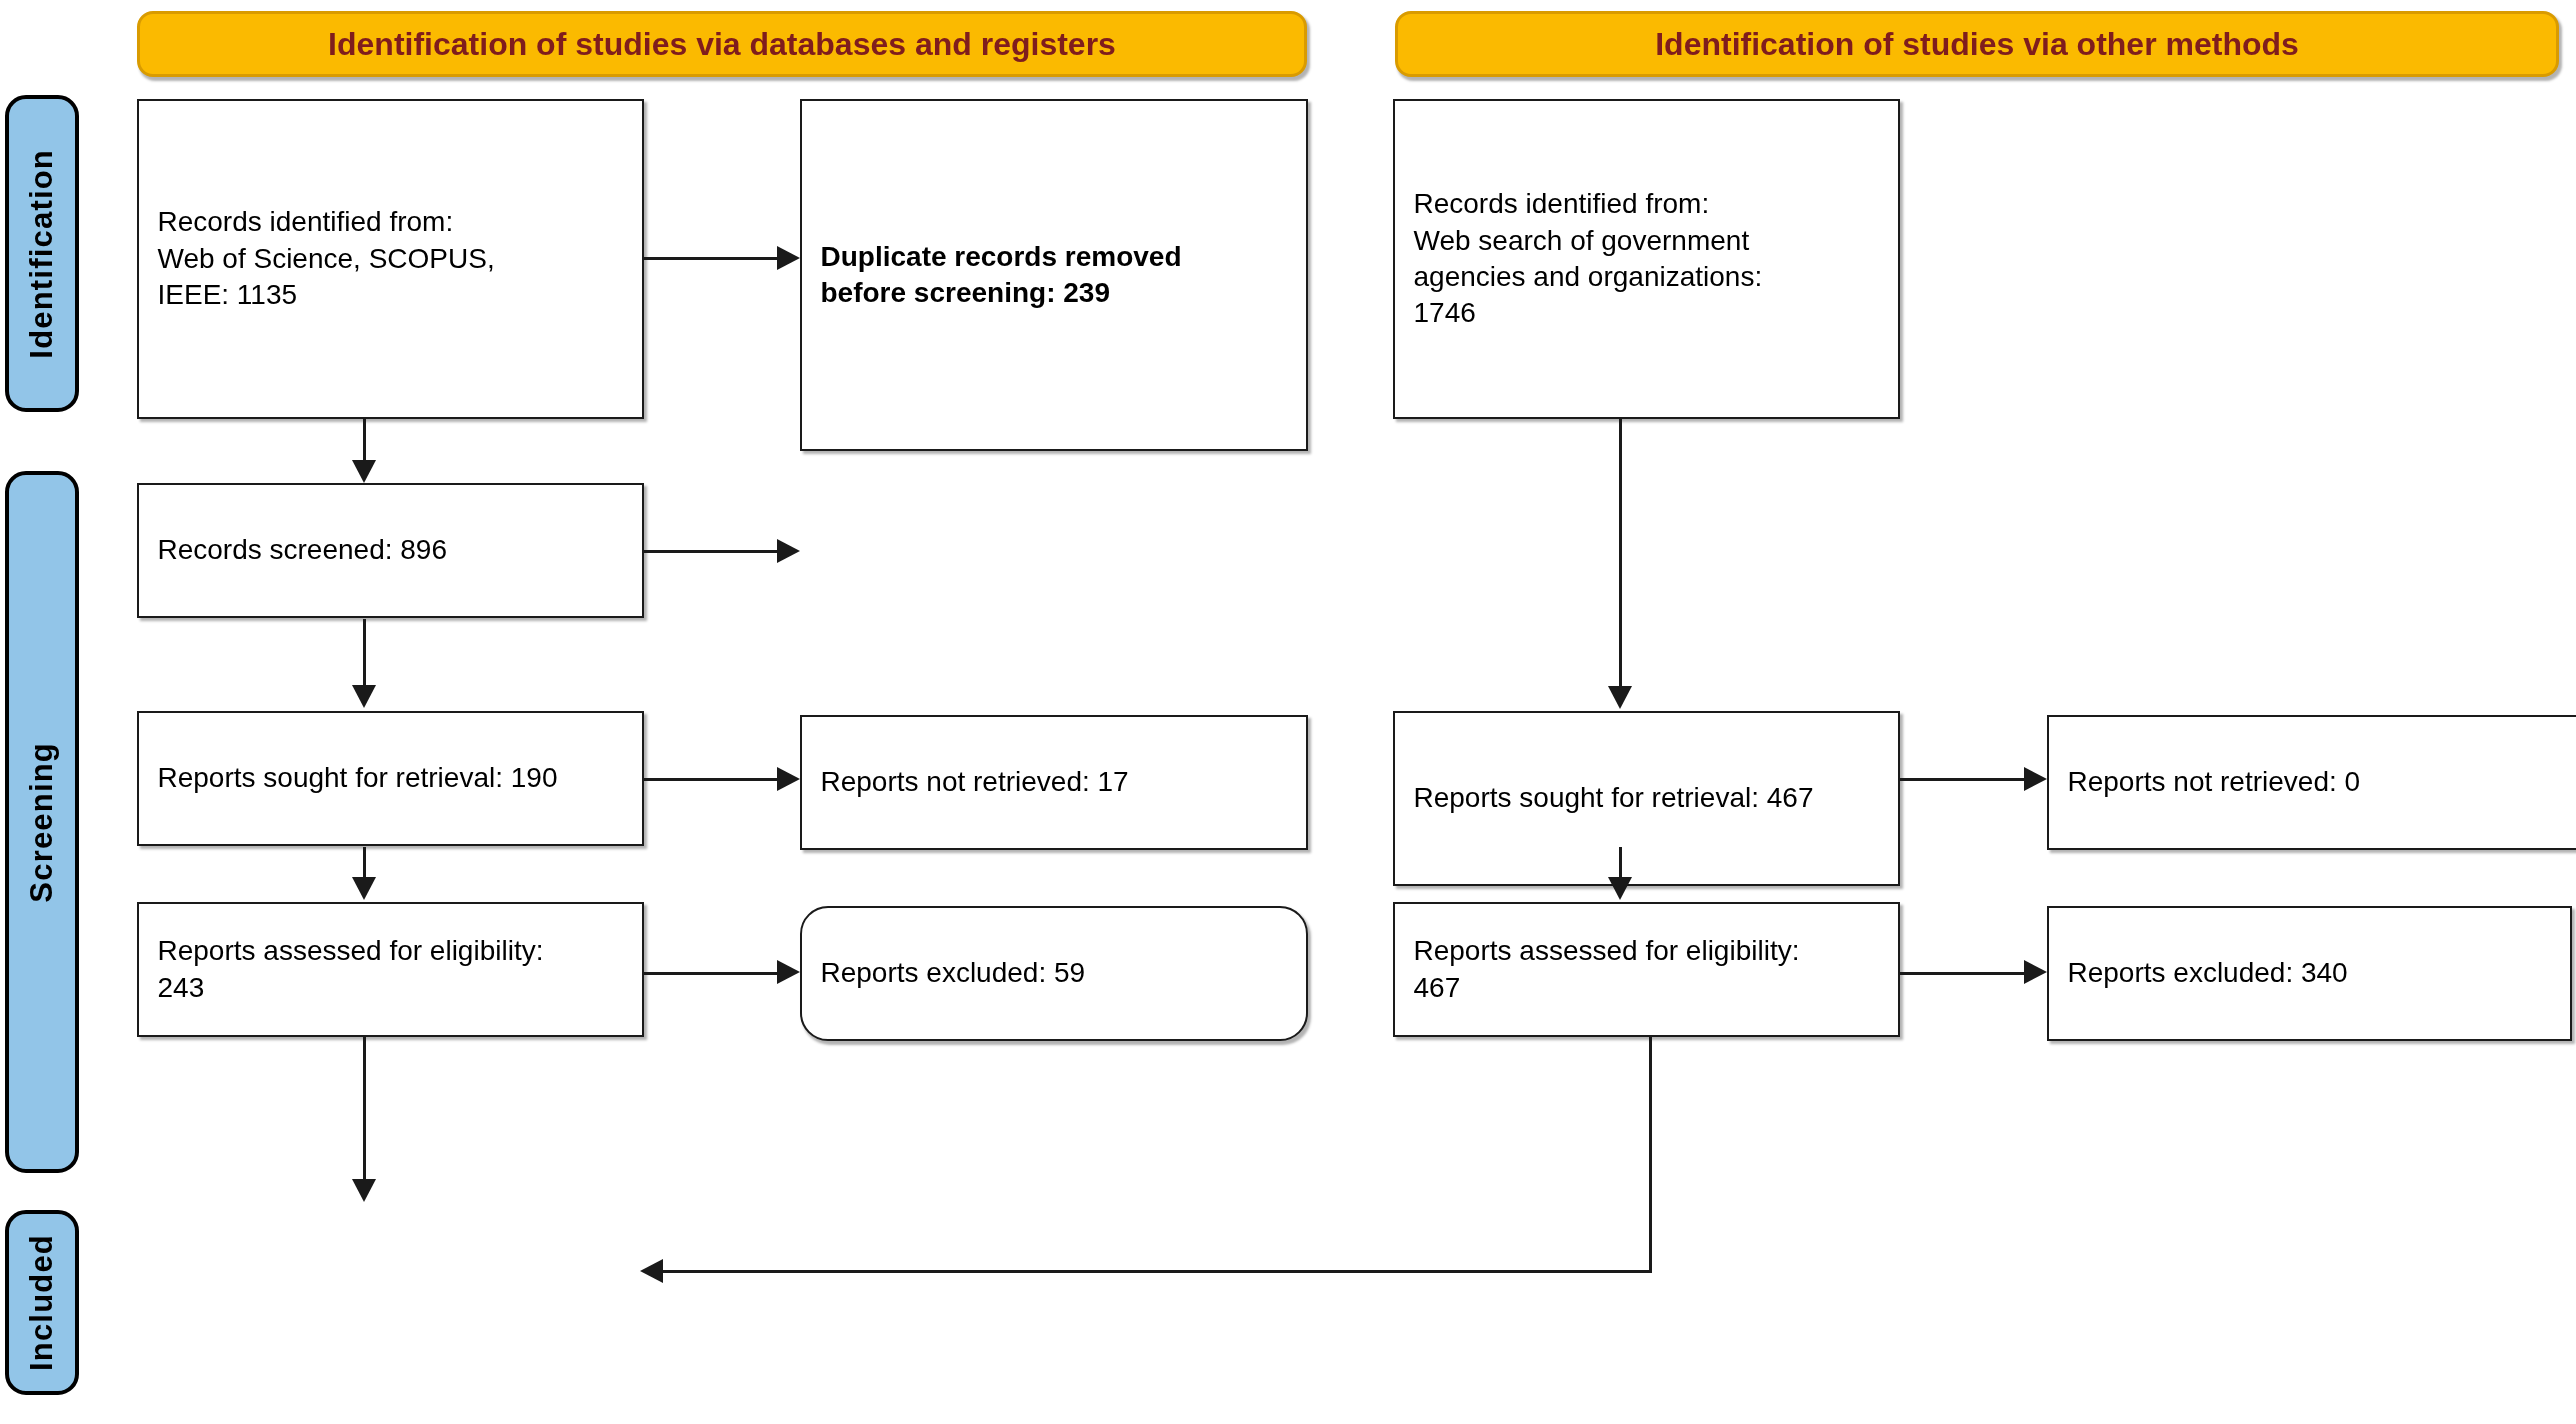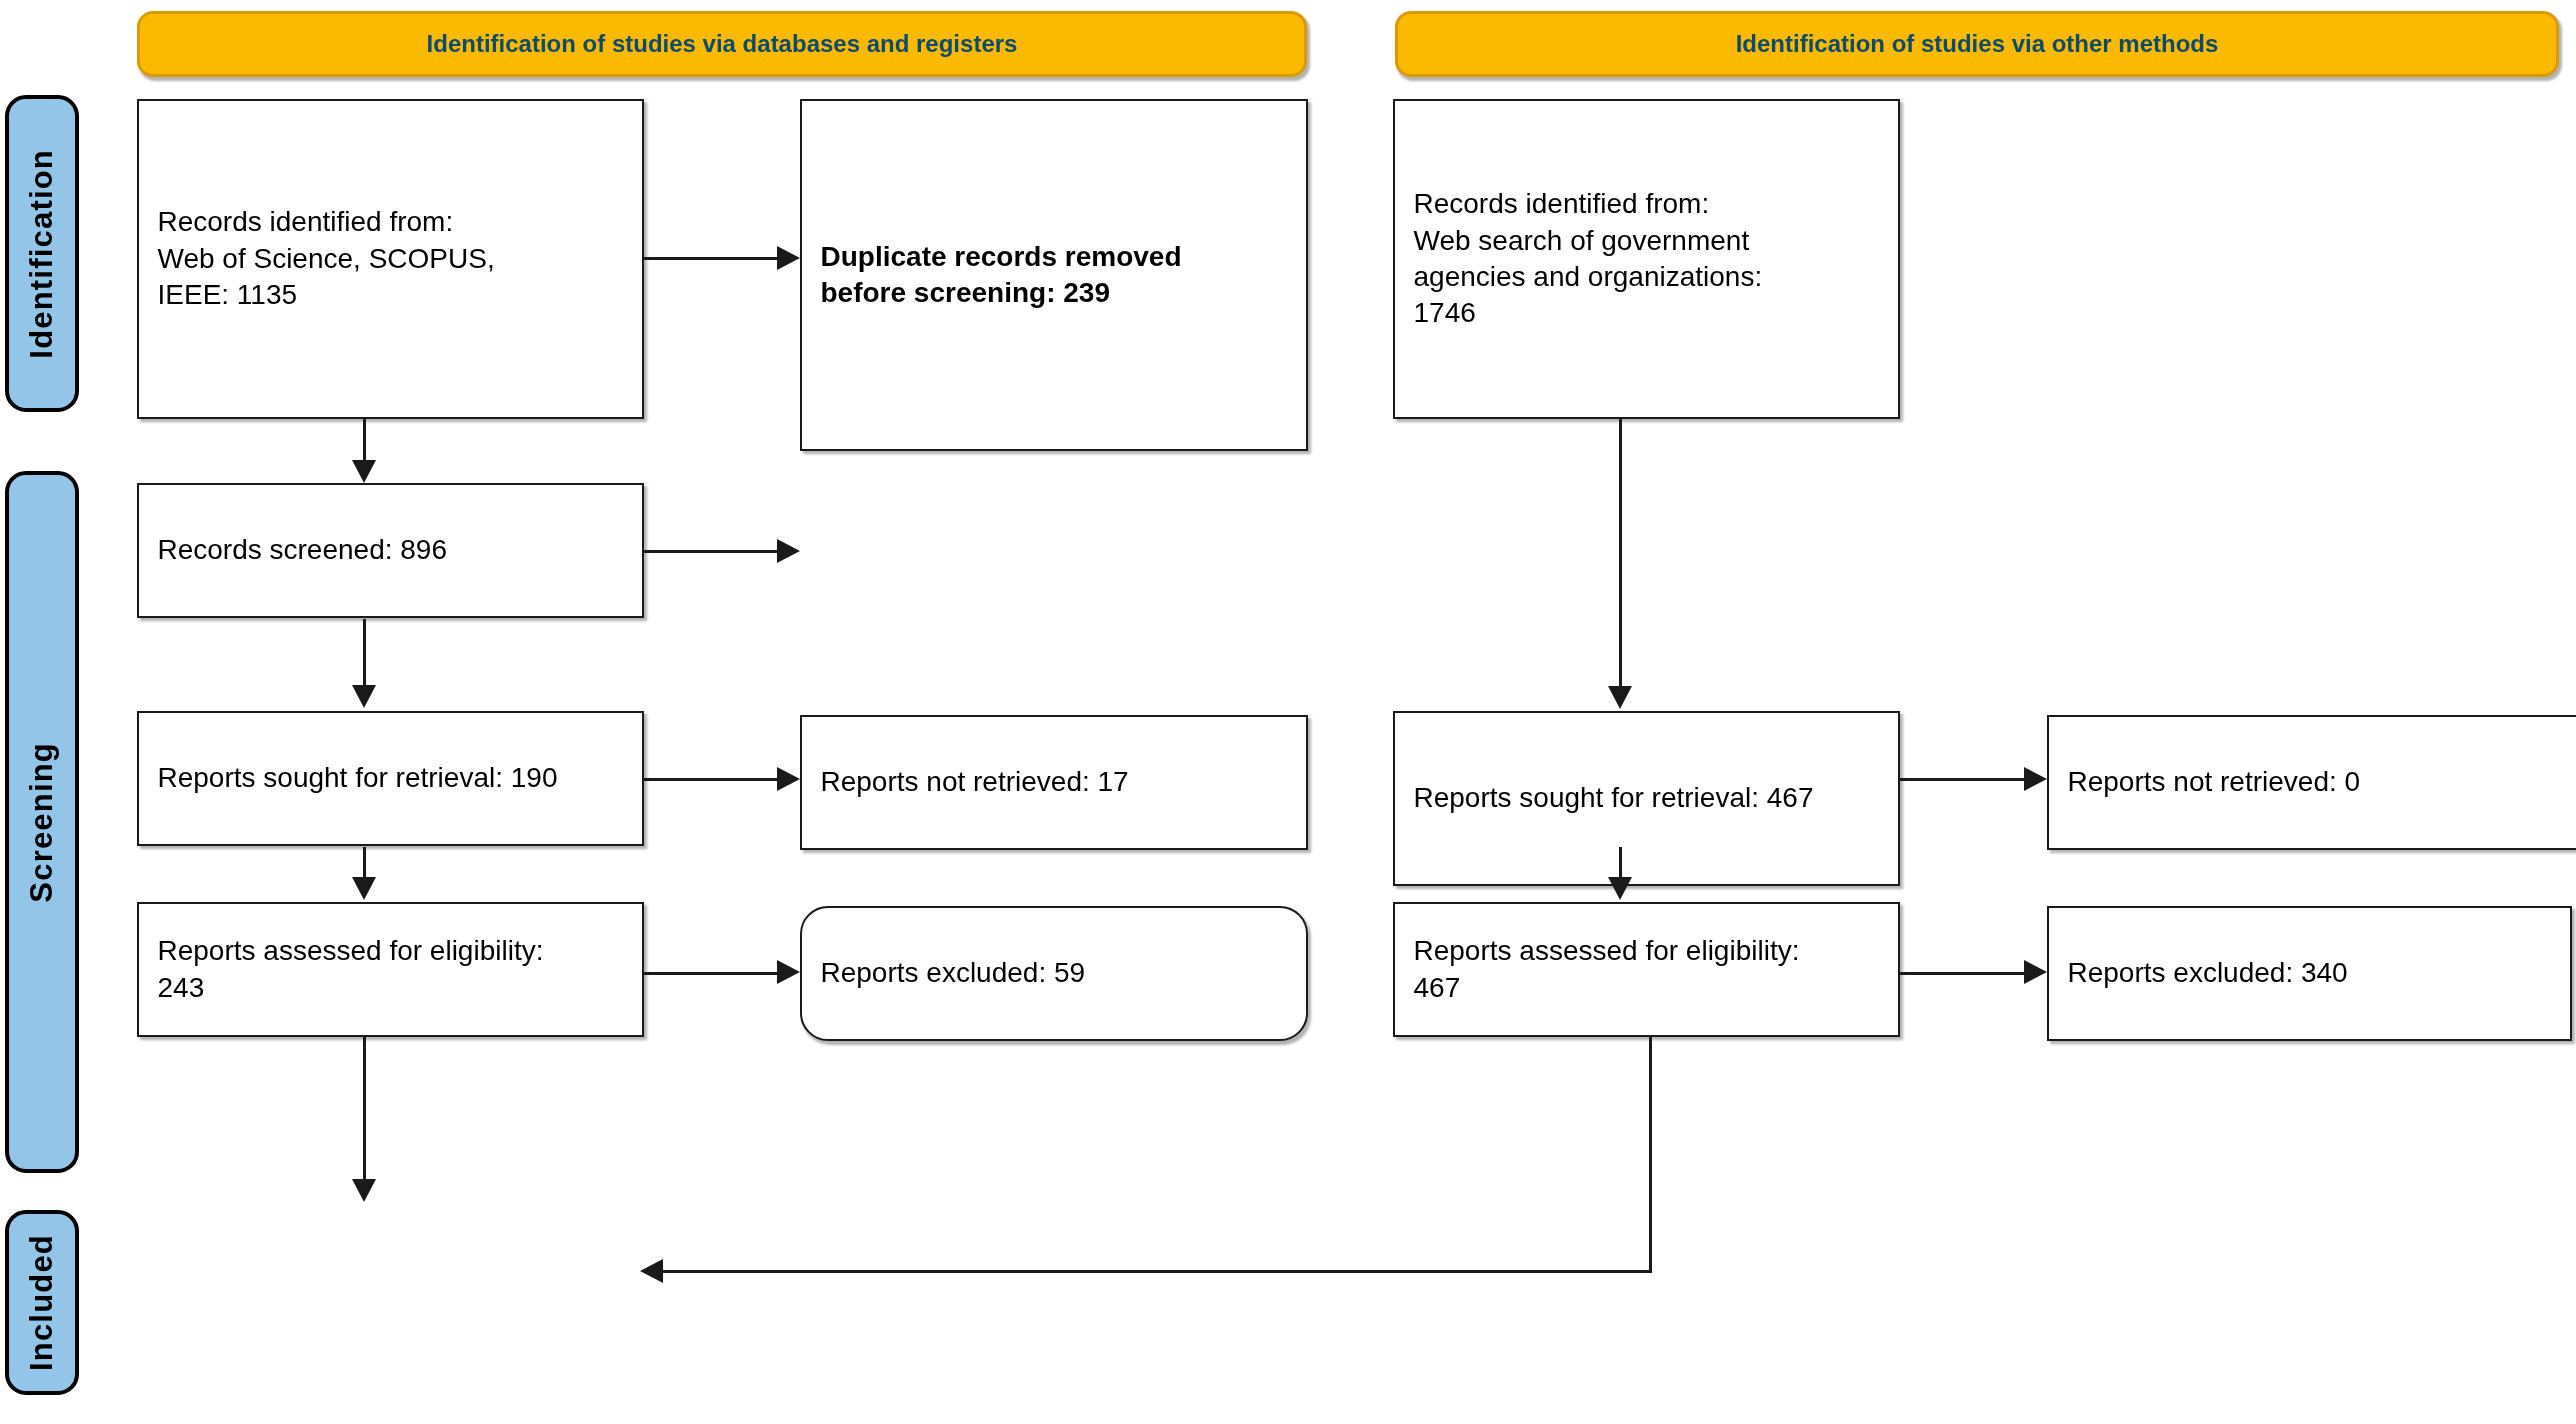--- a/index.html
+++ b/index.html
@@ -46,22 +46,22 @@
     border: 3.7px solid #D99B00;
     border-radius: 16px;
     box-sizing: border-box;
     display: flex;
     align-items: center;
     justify-content: center;
     box-shadow: 2.5px 3.1px 2.5px rgba(0,0,0,0.30);
   }
   .banner .banner-text {
     font-weight: bold;
-    font-size: 24px;
-    color: #0c4a6e;
+    font-size: 32px;
+    color: #7f1d1d;
     text-align: right;
     white-space: nowrap;
   }
 
   
   .box {
     position: absolute;
     background: #ffffff;
     border: 2.5px solid #1a1a1a;
     box-sizing: border-box;

